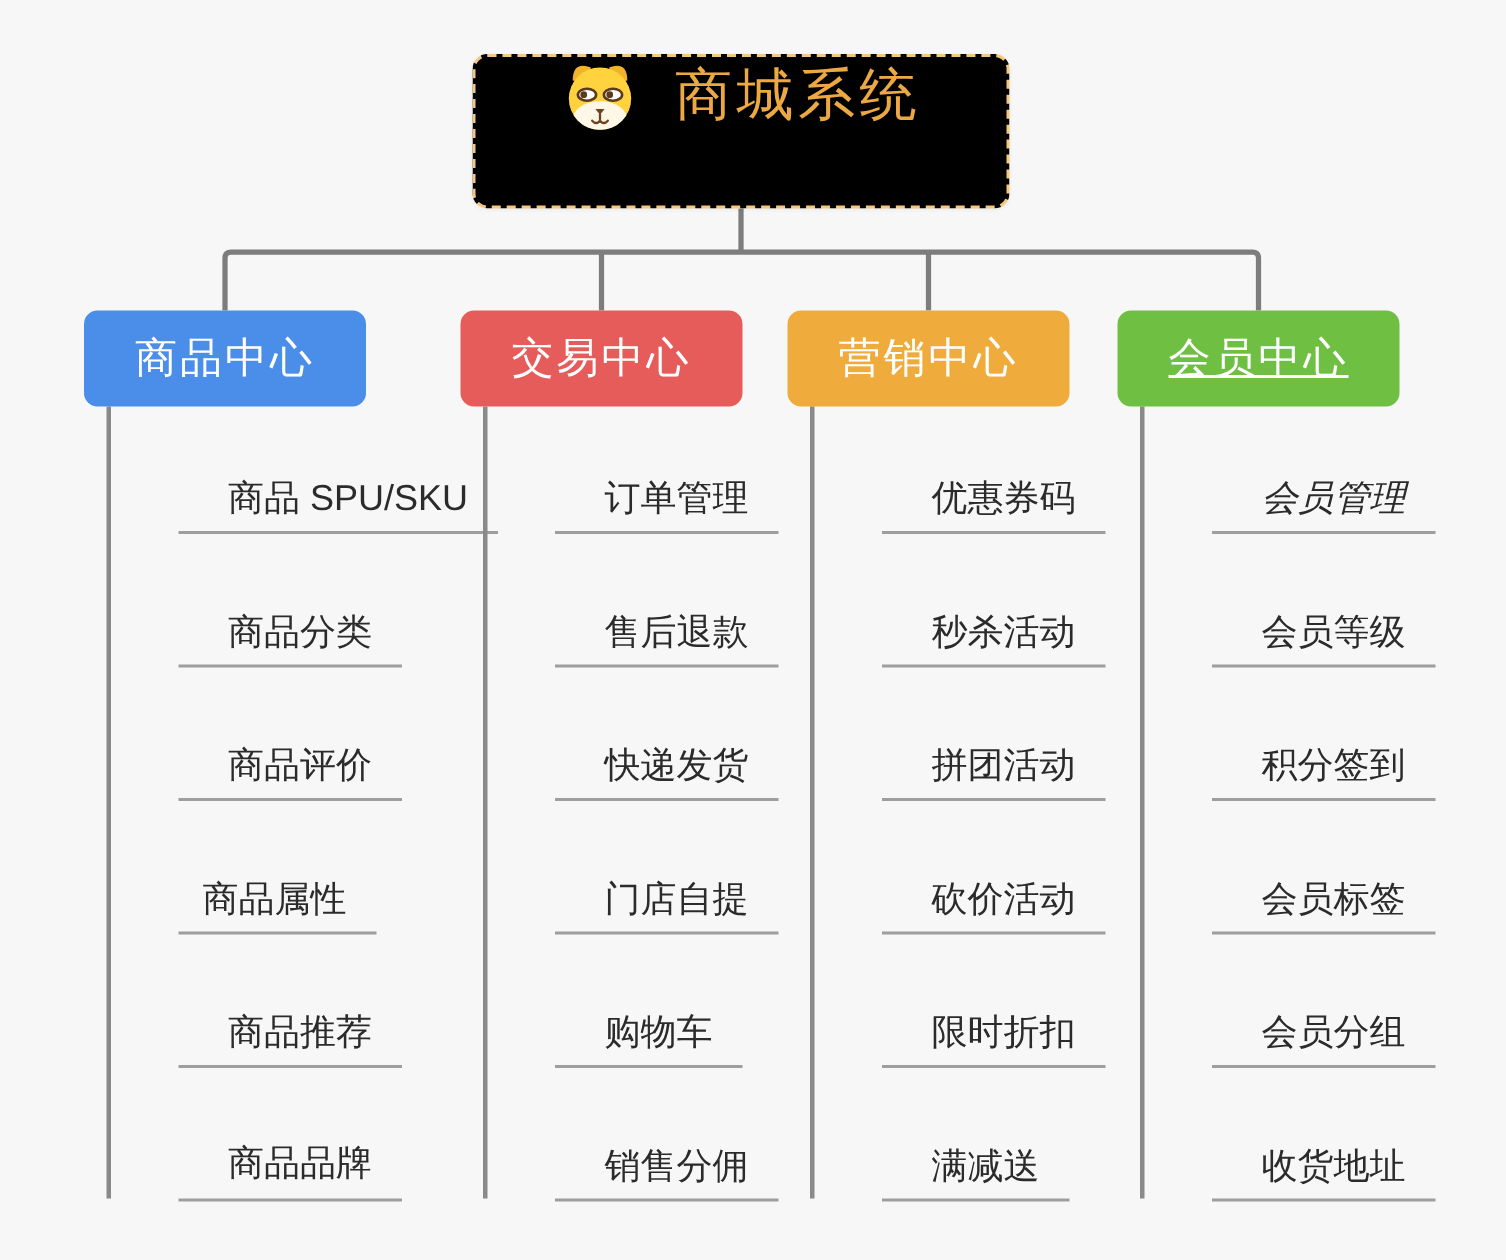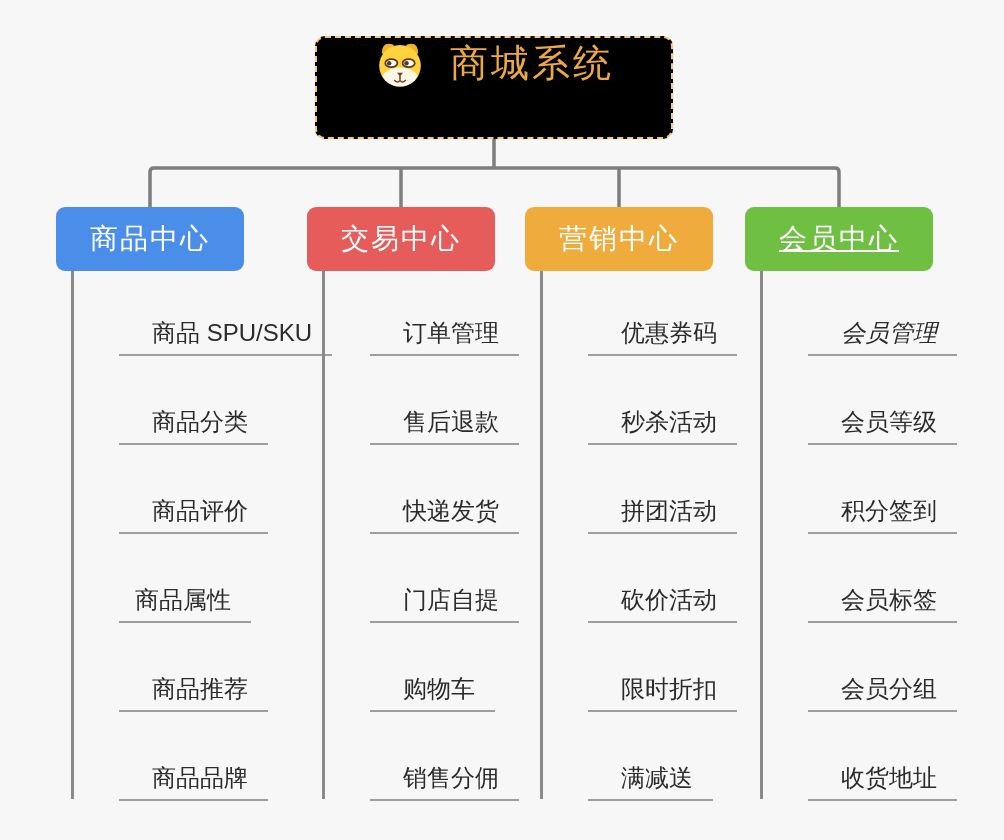--- a/index.html
+++ b/index.html
@@ -79,21 +79,21 @@
 
   <div id="columns">
       <div class="column" style="left: 56px;">
         <div class="branch-node" style="background: rgb(75, 142, 234);">商品中心</div>
         <div class="spine"></div>
         <div class="leaf" style="top: 113px;">商品 SPU/SKU</div>
         <div class="leaf" style="top: 202px;">商品分类</div>
         <div class="leaf" style="top: 291px;">商品评价</div>
         <div class="leaf" style="top: 380px; padding-left: 16px;">商品属性</div>
         <div class="leaf" style="top: 469px;">商品推荐</div>
-        <div class="leaf" style="top: 558px;">商品品牌</div>
+        <div class="leaf" style="top: 558px; font-family: Liberation Mono, monospace;">商品品牌</div>
       </div>
       <div class="column" style="left: 307px;">
         <div class="branch-node" style="background: rgb(230, 92, 90);">交易中心</div>
         <div class="spine"></div>
         <div class="leaf" style="top: 113px;">订单管理</div>
         <div class="leaf" style="top: 202px;">售后退款</div>
         <div class="leaf" style="top: 291px;">快递发货</div>
         <div class="leaf" style="top: 380px; text-align: center;">门店自提</div>
         <div class="leaf" style="top: 469px; font-family: Liberation Serif, serif;">购物车</div>
         <div class="leaf" style="top: 558px;">销售分佣</div>

